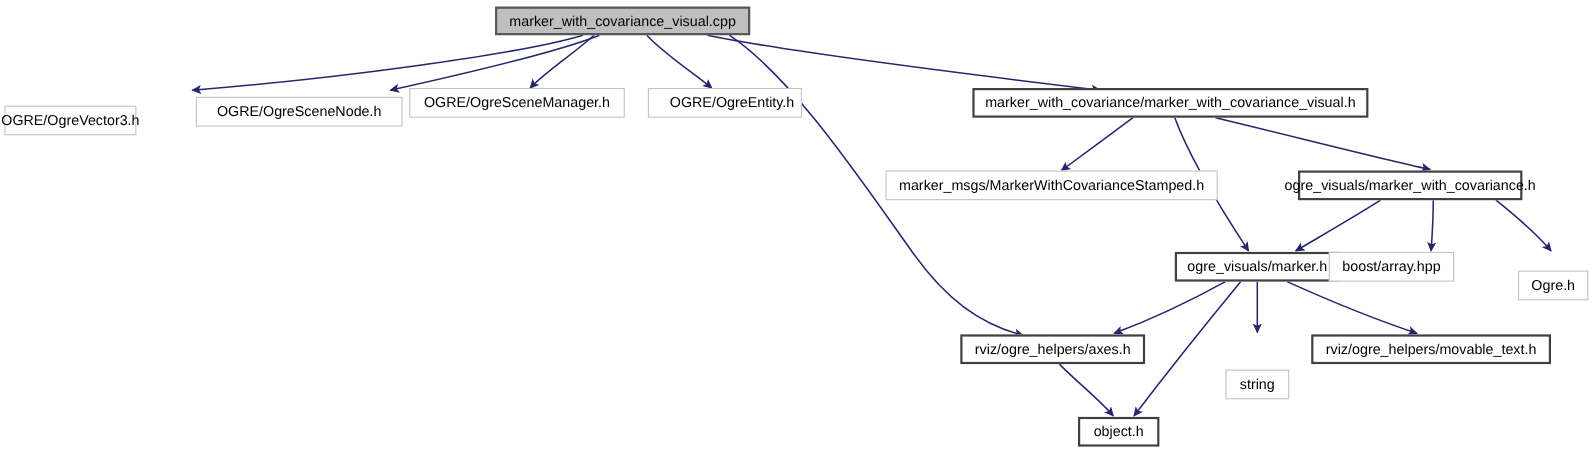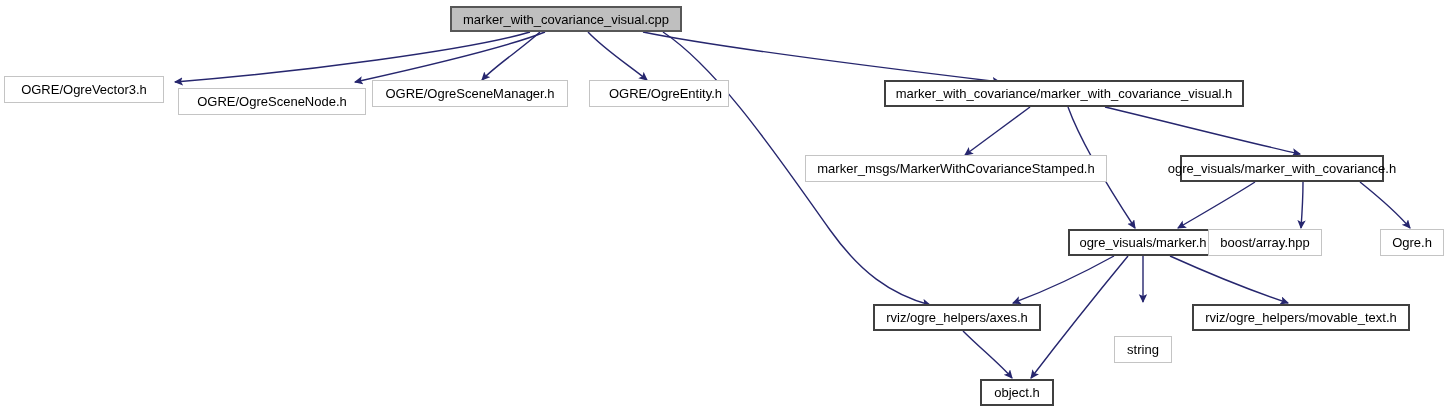--- a/index.html
+++ b/index.html
@@ -83,21 +83,21 @@
         <path d="M 1128,256 C 1100,290 1060,340 1031,378" fill="none" stroke="#26266e" stroke-width="1.4" marker-end="url(#arrowhead)"></path>
         <path d="M 1143,256 C 1143,272 1143,288 1143,302" fill="none" stroke="#26266e" stroke-width="1.4" marker-end="url(#arrowhead)"></path>
         <path d="M 1170,256 C 1210,274 1255,292 1288,303" fill="none" stroke="#26266e" stroke-width="1.4" marker-end="url(#arrowhead)"></path>
         <path d="M 963,331 C 980,348 1000,364 1012,378" fill="none" stroke="#26266e" stroke-width="1.4" marker-end="url(#arrowhead)"></path>
       </g>
   </svg>
   <div id="nodes-group">
       <div class="node root" style="left: 450px; top: 6px; width: 232px; height: 26px;">
         <span class="node-label">marker_with_covariance_visual.cpp</span>
       </div>
-      <div class="node plain" style="left: 4px; top: 76px; width: 160px; height: 27px;">
+      <div class="node plain" style="left: 4px; top: 96px; width: 120px; height: 27px;">
         <span class="node-label">OGRE/OgreVector3.h</span>
       </div>
       <div class="node plain" style="left: 178px; top: 88px; width: 188px; height: 27px;">
         <span class="node-label">OGRE/OgreSceneNode.h</span>
       </div>
       <div class="node plain" style="left: 372px; top: 80px; width: 196px; height: 27px;">
         <span class="node-label">OGRE/OgreSceneManager.h</span>
       </div>
       <div class="node plain" style="left: 589px; top: 80px; width: 140px; height: 27px; padding-left: 13px;">
         <span class="node-label">OGRE/OgreEntity.h</span>
@@ -110,21 +110,21 @@
       </div>
       <div class="node strong" style="left: 1180px; top: 155px; width: 204px; height: 27px;">
         <span class="node-label">ogre_visuals/marker_with_covariance.h</span>
       </div>
       <div class="node strong" style="left: 1068px; top: 229px; width: 150px; height: 27px;">
         <span class="node-label">ogre_visuals/marker.h</span>
       </div>
       <div class="node plain" style="left: 1208px; top: 229px; width: 114px; height: 27px;">
         <span class="node-label">boost/array.hpp</span>
       </div>
-      <div class="node plain" style="left: 1380px; top: 229px; width: 64px; height: 27px;">
+      <div class="node plain" style="left: 1380px; top: 246px; width: 64px; height: 27px;">
         <span class="node-label">Ogre.h</span>
       </div>
       <div class="node strong" style="left: 873px; top: 304px; width: 168px; height: 27px;">
         <span class="node-label">rviz/ogre_helpers/axes.h</span>
       </div>
       <div class="node plain" style="left: 1114px; top: 304px; width: 58px; height: 27px; margin-top: 32px;">
         <span class="node-label">string</span>
       </div>
       <div class="node strong" style="left: 1192px; top: 304px; width: 218px; height: 27px;">
         <span class="node-label">rviz/ogre_helpers/movable_text.h</span>

